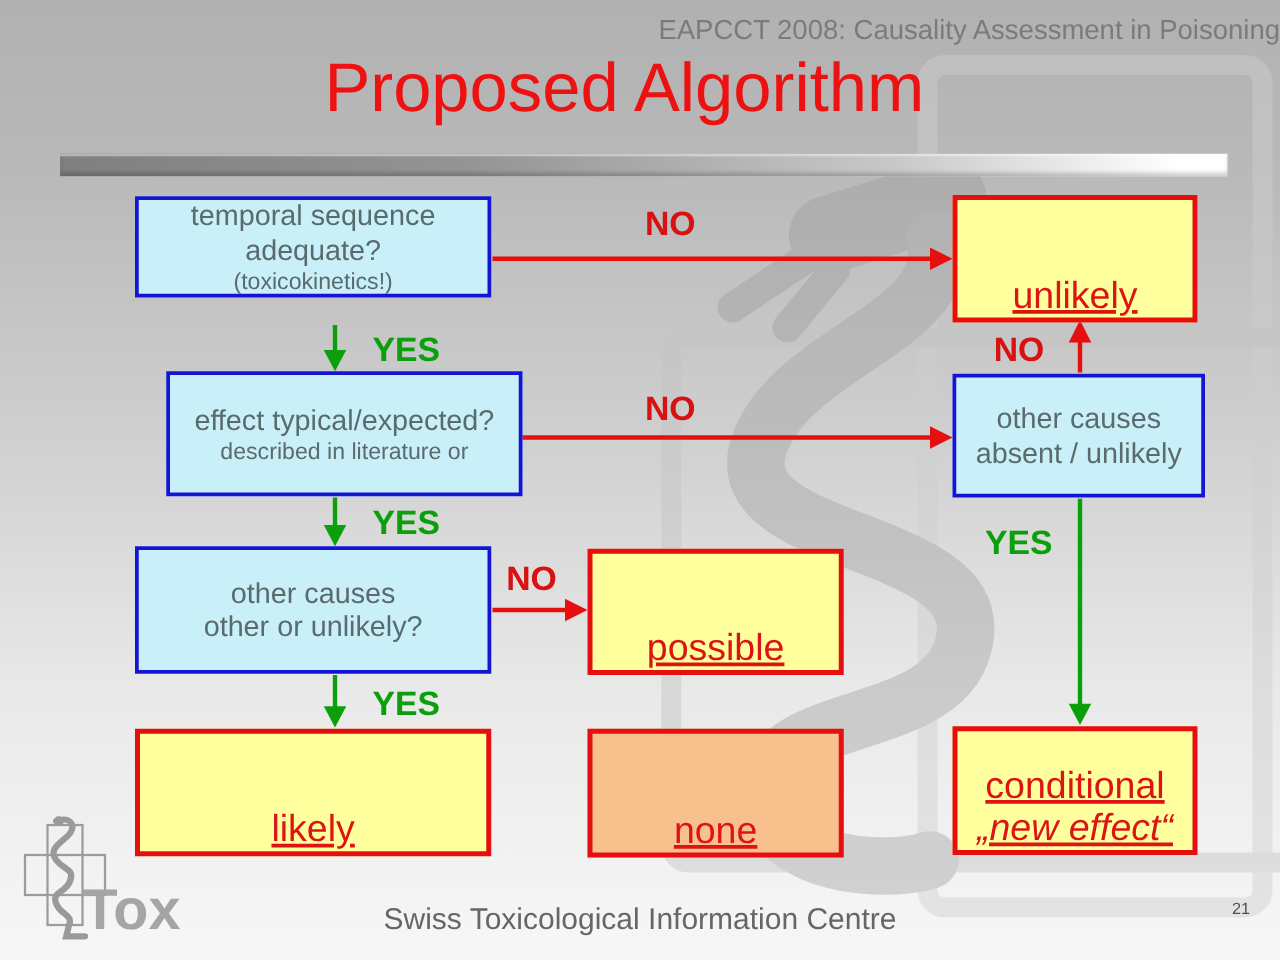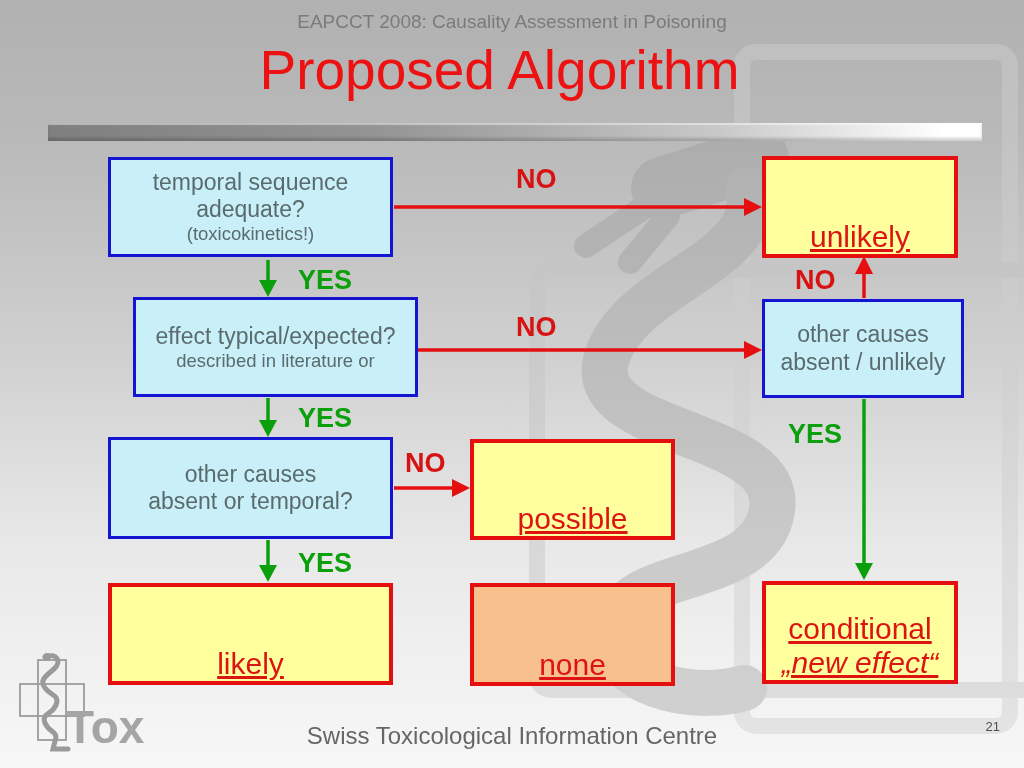--- a/index.html
+++ b/index.html
@@ -7,22 +7,22 @@
     position:relative;
     width:1024px;height:768px;
     overflow:hidden;
     font-family:"Liberation Sans", sans-serif;
     background:linear-gradient(180deg,#b1b1b1 0%,#b9b9b9 18%,#cfcfcf 45%,#e9e9e9 72%,#f7f7f7 100%);
   }
   .abs{position:absolute;}
   
   .header{
     left:0;top:11px;width:100%;
-    text-align:center;
-    font-size:19px;color:#7b7b7b;
+    text-align:right;
+    font-size:22px;color:#7b7b7b;
   }
   .title{
     left:0;top:42px;width:975px;
     text-align:center;
     font-size:55px;line-height:1.05;
     color:var(--title-color);
     padding-left:12px;
   }
   .divider{
     left:48px;top:123px;width:934px;height:18px;
@@ -116,34 +116,34 @@
     <g>
       <line class="green-line" x1="268" y1="540" x2="268" y2="568"></line>
       <polygon class="green-head" points="268,582 259,565 277,565"></polygon>
     </g>
     <g>
       <line class="green-line" x1="864" y1="399" x2="864" y2="566"></line>
       <polygon class="green-head" points="864,580 855,563 873,563"></polygon>
     </g>
   </svg>
 
-  <div class="abs qbox" style="left:108px;top:157px;width:285px;height:100px;">
+  <div class="abs qbox" style="left:108px;top:157px;width:285px;height:81px;">
     <span class="qmain">temporal sequence</span>
     <span class="qmain">adequate?</span>
     <span class="qsub">(toxicokinetics!)</span>
   </div>
 
   <div class="abs qbox" style="left:108px;top:297px;width:285px;height:100px;margin-left:25px;">
     <span class="qmain">effect typical/expected?</span>
     <span class="qsub">described in literature or</span>
   </div>
 
   <div class="abs qbox" style="left:108px;top:437px;width:285px;height:102px;">
     <span class="qmain">other causes</span>
-    <span class="qmain">absent or temporal?</span>
+    <span class="qmain">other or unlikely?</span>
   </div>
 
   <div class="abs qbox" style="left:762px;top:299px;width:202px;height:99px;">
     <span class="qmain">other causes</span>
     <span class="qmain">absent / unlikely</span>
   </div>
 
   <div class="abs rbox" style="left:762px;top:156px;width:196px;height:102px;">
     <span>unlikely</span>
   </div>

